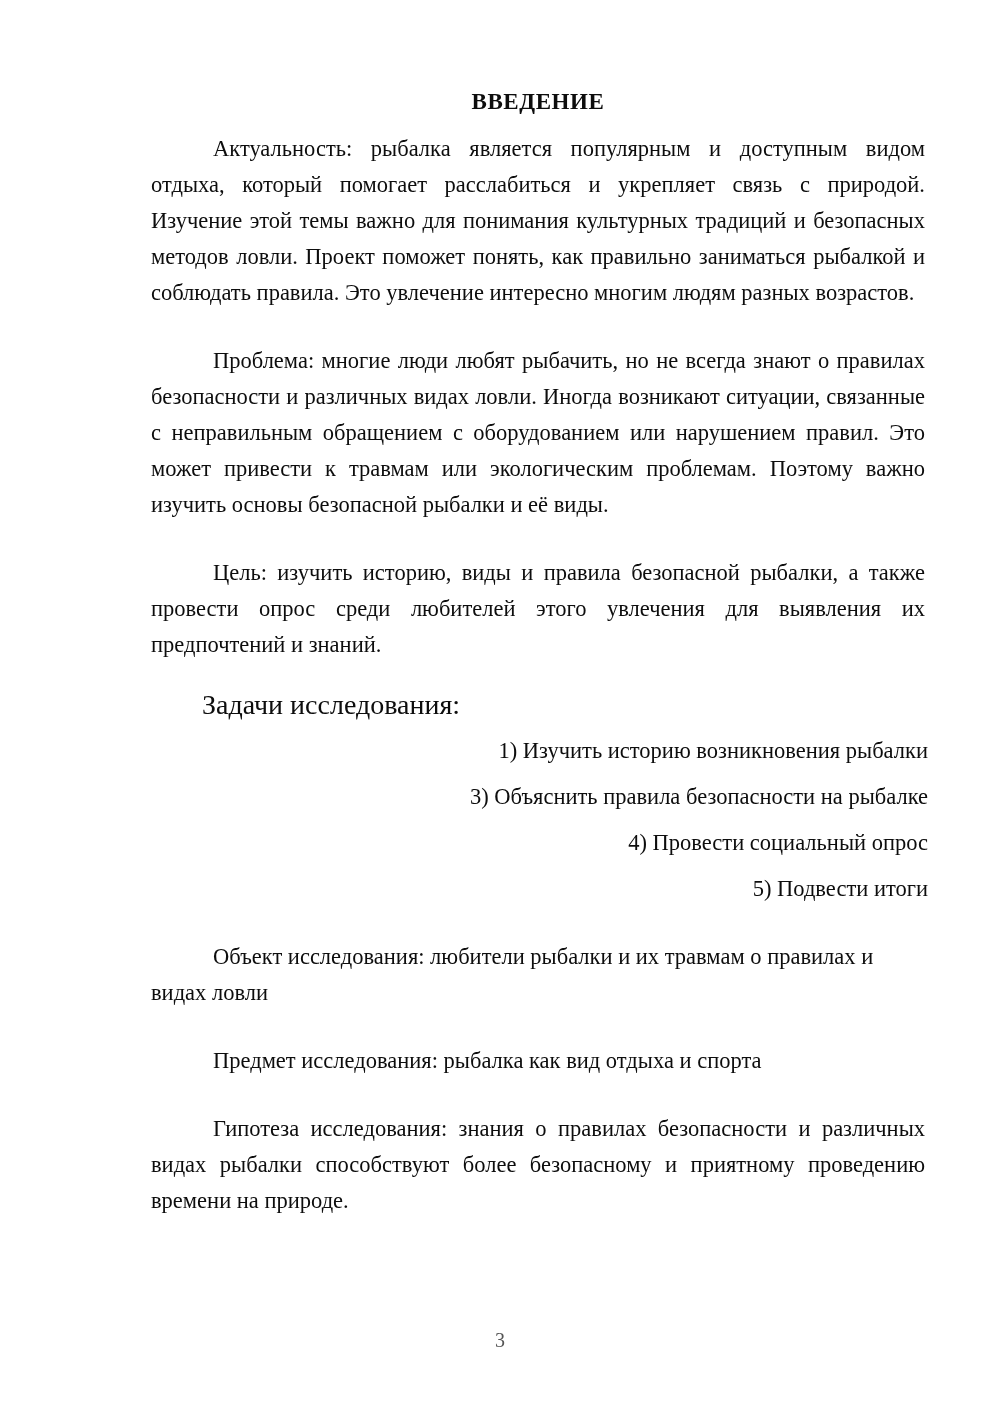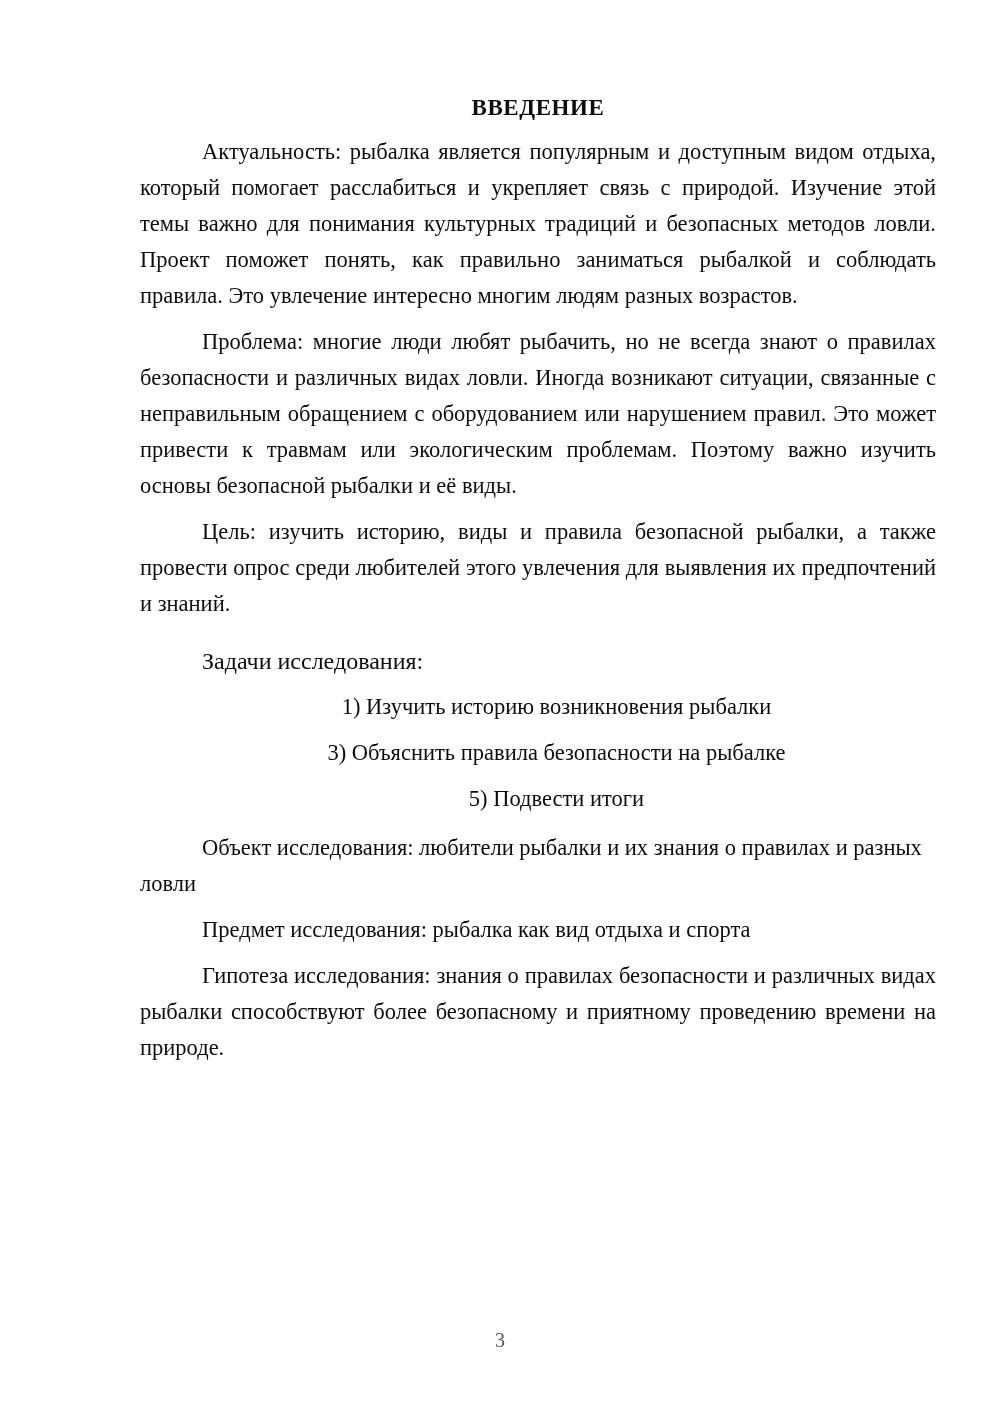--- a/index.html
+++ b/index.html
@@ -23,40 +23,40 @@
     top: 0;
     width: 1000px;
     height: 1414px;
     box-sizing: border-box;
     background: #ffffff;
   }
 
   .content {
     position: absolute;
     left: 140px;
-    top: 90px;
+    top: 84px;
     width: 796px;
   }
 
   .doc-title {
     font-size: 23px;
     font-weight: bold;
     text-align: center;
     letter-spacing: 0.6px;
     line-height: 36px;
     margin: 0 0 8px 0;
   }
 
   .para {
     font-size: 22.5px;
     line-height: 36px;
     text-align: justify;
     text-justify: inter-word;
     text-indent: 62px;
-    margin: 0;
+    margin: 11px;
     padding: 0;
     hyphens: none;
   }
 
   
   .para.plain {
     text-align: left;
   }
 
   .spacer-sm { height: 10px; }
@@ -64,36 +64,36 @@
 
   .list {
     list-style: none;
     margin: 0;
     padding: 0;
   }
 
   .list-item {
     font-size: 22.5px;
     line-height: 36px;
-    text-align: center;
-    margin: 0;
+    text-align: right;
+    margin: 8px;
     padding: 0 0 0 37px;
     white-space: nowrap;
   }
 
   .list-item + .list-item {
     margin-top: 10px;
   }
 
   .list-lead {
-    font-size: 24px;
+    font-size: 28px;
     line-height: 36px;
     text-align: left;
     text-indent: 62px;
-    margin: 8px 0 10px 0;
+    margin: 0 0 10px 0;
   }
 
   .page-number {
     position: absolute;
     left: 0;
     top: 1328px;
     width: 1000px;
     text-align: center;
     font-size: 20px;
     line-height: 24px;
@@ -119,26 +119,27 @@
 
     <p class="para">Цель: изучить историю, виды и правила безопасной рыбалки, а также провести опрос среди любителей этого увлечения для выявления их предпочтений и знаний.</p>
 
     <div class="spacer-md"></div>
 
     <p class="list-lead">Задачи исследования:</p>
 
     <ul class="list">
       <li class="list-item">1) Изучить историю возникновения рыбалки</li>
       <li class="list-item">3) Объяснить правила безопасности на рыбалке</li>
+      <li class="list-item">4) Провести социальный опрос</li>
       <li class="list-item">5) Подвести итоги</li>
     </ul>
 
     <div class="spacer-md"></div>
 
-    <p class="para plain">Объект исследования: любители рыбалки и их знания о правилах и разных ловли</p>
+    <p class="para plain">Объект исследования: любители рыбалки и их травмам о правилах и видах ловли</p>
 
     <div class="spacer-sm"></div>
 
     <p class="para plain">Предмет исследования: рыбалка как вид отдыха и спорта</p>
 
     <div class="spacer-sm"></div>
 
     <p class="para">Гипотеза исследования: знания о правилах безопасности и различных видах рыбалки способствуют более безопасному и приятному проведению времени на природе.</p>
 
     <div class="spacer-md"></div>

